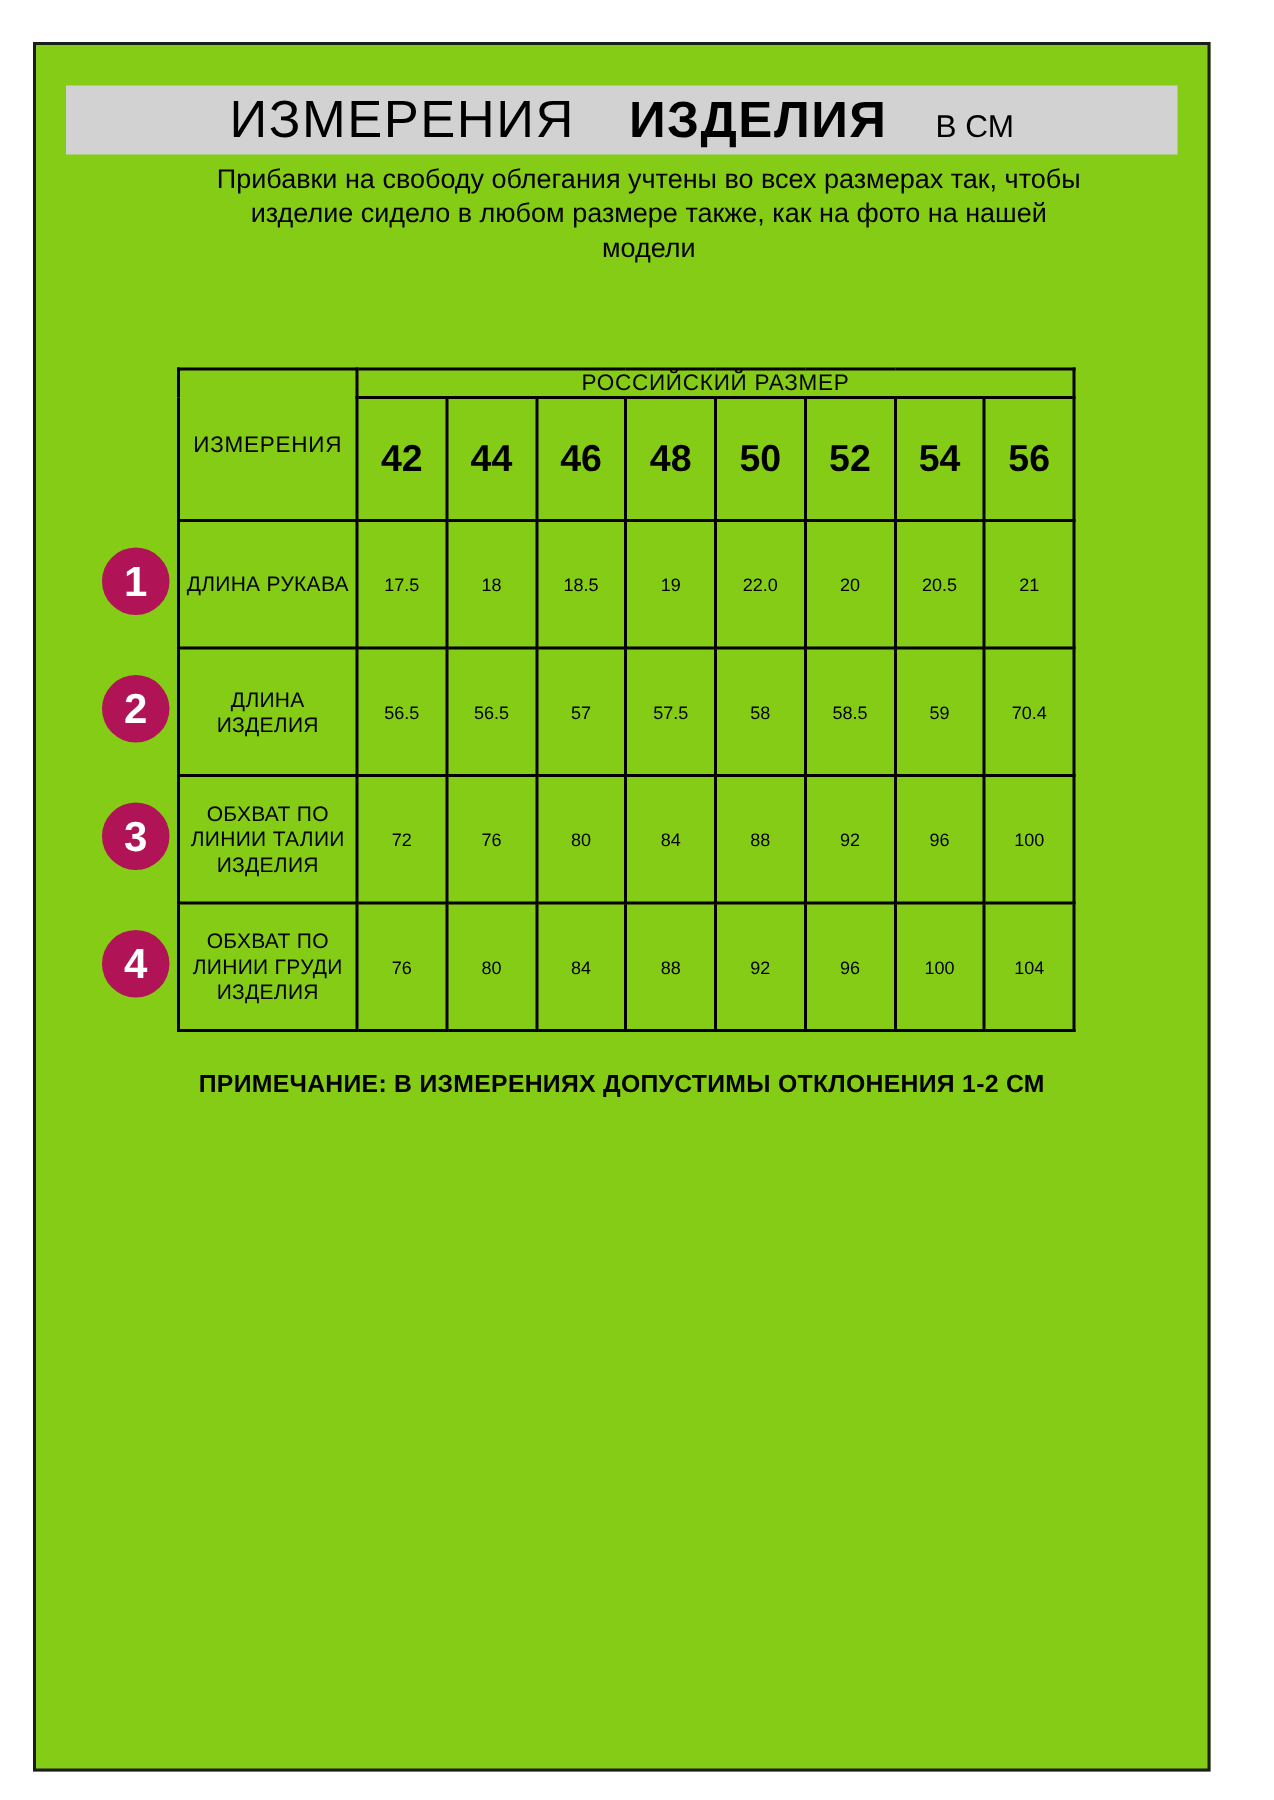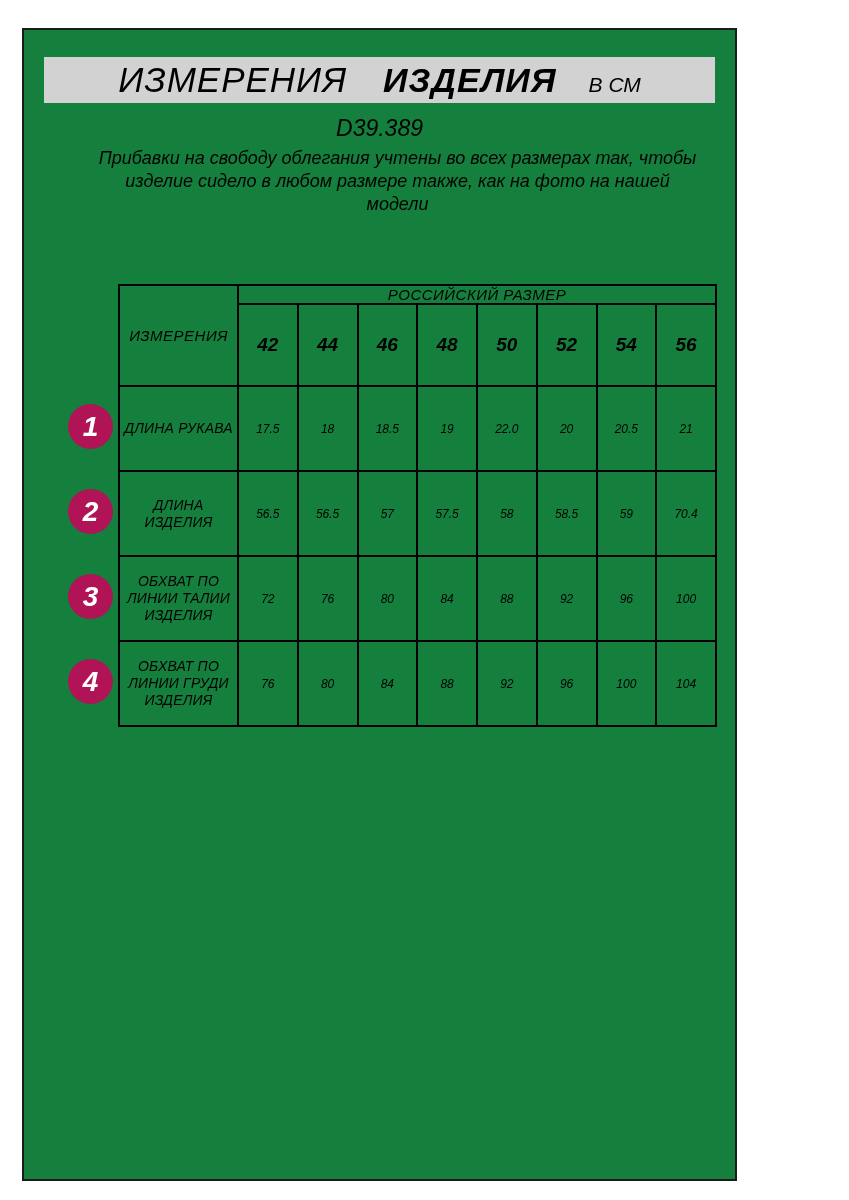--- a/index.html
+++ b/index.html
@@ -10,25 +10,24 @@
     height: 1200px;
     background: #ffffff;
     font-family: "Liberation Sans", sans-serif;
     color: #000;
     overflow: hidden;
   }
   .page-border {
     position: absolute;
     left: 22px;
     top: 28px;
-    width: 715px;
+    width: 785px;
     height: 1153px;
     border: 2px solid #1c1c1c;
-    background: #15803d;
-    font-style: italic;
+    background: #84cc16;
   }
 
   
   .title-bar {
     margin: 27px 20px 0 20px;
     height: 46px;
     background: var(--title-bar-bg, #d2d2d2);
     text-align: center;
     line-height: 45px;
     white-space: nowrap;
@@ -65,21 +64,21 @@
   table.size-table col.c-label { width: 119px; }
   table.size-table col.c-size  { width: 59.75px; }
   table.size-table th, table.size-table td {
     border: 2px solid #000;
     text-align: center;
     vertical-align: middle;
     padding: 0;
   }
   th.corner-header { font-size: 15px; font-weight: normal; letter-spacing: 0.5px; }
   th.group-header  { height: 18px; font-size: 15px; font-weight: normal; letter-spacing: 0.5px; margin-top: 16px; }
-  th.size-header   { height: 82px; font-size: 19px; font-weight: bold; }
+  th.size-header   { height: 82px; font-size: 25px; font-weight: bold; }
   td.row-label {
     height: 85px;
     font-size: 14px;
     line-height: 17px;
     white-space: pre-line;
     letter-spacing: 0.2px;
   }
   td.val { height: 85px; font-size: 12px; }
 
   
@@ -114,21 +113,20 @@
 </head>
 <body>
 
 <div class="page">
   <div class="page-border">
 
     <div class="title-bar">
       <span class="t-measure">ИЗМЕРЕНИЯ</span><span class="t-product">ИЗДЕЛИЯ</span><span class="t-unit">В СМ</span>
     </div>
 
-    <div class="article-code">D39.389</div>
 
     <p class="intro">Прибавки на свободу облегания учтены во всех размерах так, чтобы
 изделие сидело в любом размере также, как на фото на нашей
 модели</p>
 
     <div class="table-wrap">
       <div class="badge b1">1</div>
       <div class="badge b2">2</div>
       <div class="badge b3">3</div>
       <div class="badge b4">4</div>
@@ -208,15 +206,16 @@
             <td class="val">88</td>
             <td class="val">92</td>
             <td class="val">96</td>
             <td class="val">100</td>
             <td class="val">104</td>
           </tr>
         </tbody>
       </table>
     </div>
 
+    <p class="note">ПРИМЕЧАНИЕ: В ИЗМЕРЕНИЯХ ДОПУСТИМЫ ОТКЛОНЕНИЯ 1-2 СМ</p>
 
   </div>
 </div>
 
 </body></html>

